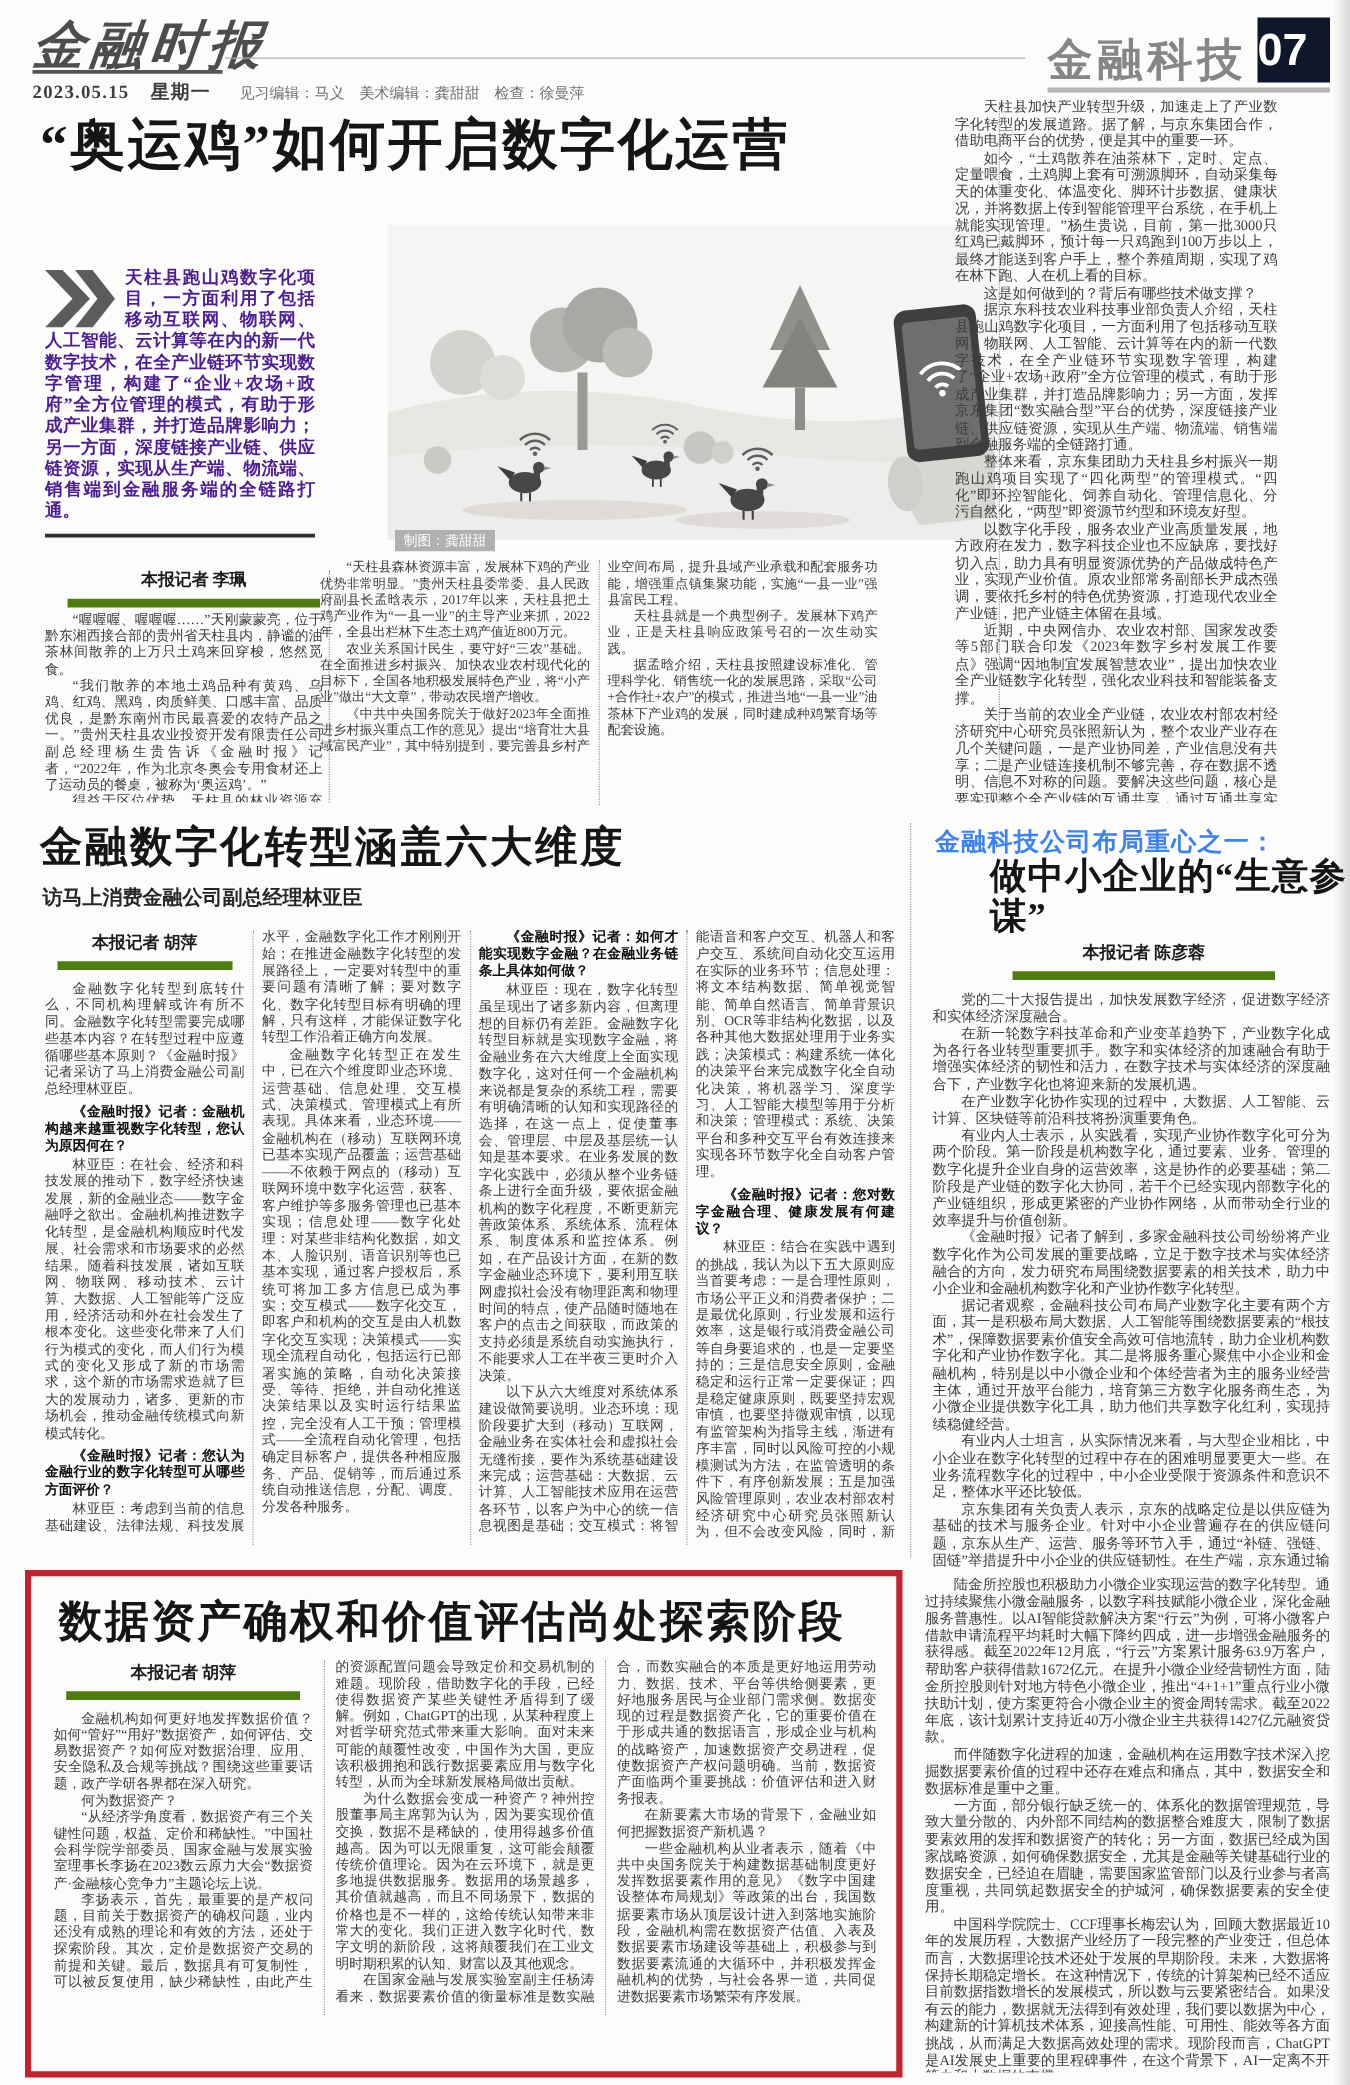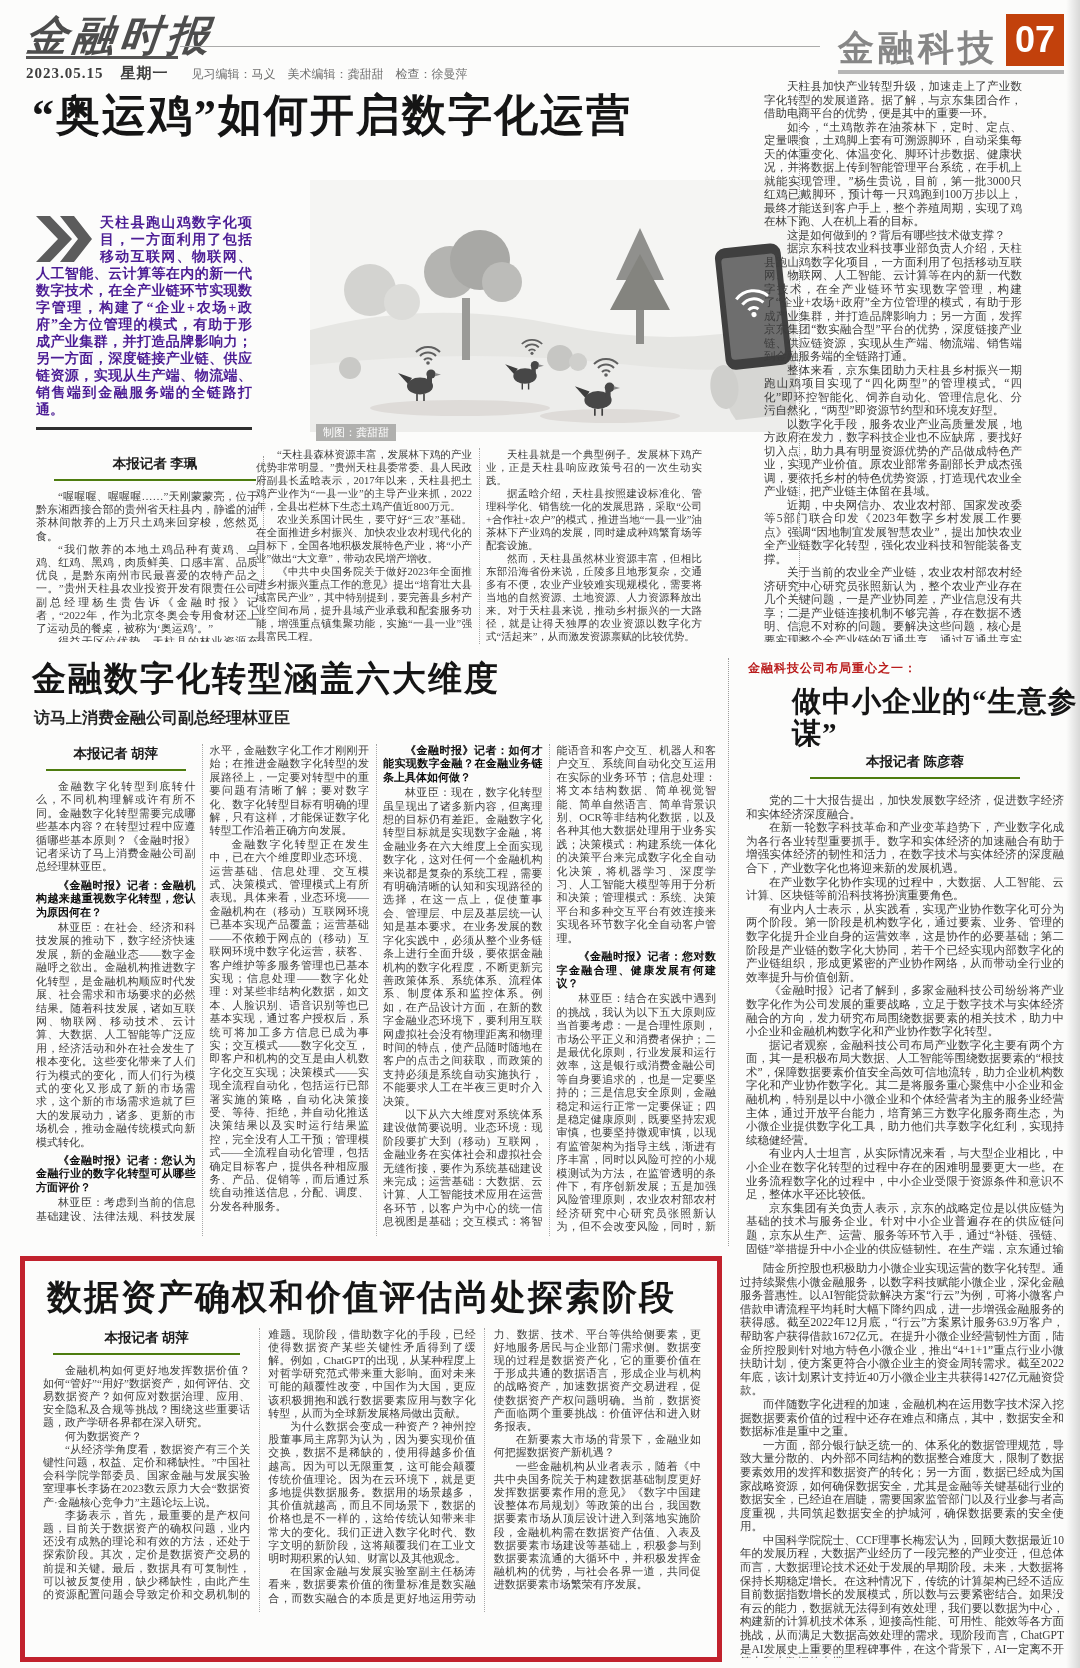--- a/index.html
+++ b/index.html
@@ -2,50 +2,50 @@
 <html><head>
 <meta charset="utf-8">
 <style>
   html,body{margin:0;padding:0;background:#e9e9e7;}
   #page{position:relative;width:1080px;height:1668px;background:#fcfcfb;overflow:hidden;
         font-family:"Liberation Serif","DejaVu Serif",serif;color:#3c3c3c;}
   .abs{position:absolute;}
   .para{margin:0;text-indent:2em;text-align:justify;}
   .q{font-weight:700;color:#0e0e0e;margin-top:5px;margin-bottom:2px;}
   .byline{font-weight:700;font-size:13.5px;line-height:16px;text-align:center;text-indent:0;
-          color:#1b1b1b;border-bottom:2px solid #4d7c0f;padding-bottom:7px;margin:2px 10px 9px 10px;
+          color:#1b1b1b;border-bottom:7px solid #4d7c0f;padding-bottom:7px;margin:2px 10px 9px 10px;
           break-inside:avoid;}
   .headline{font-weight:700;color:#151515;letter-spacing:1px;line-height:1.1;
             font-family:"Liberation Serif","DejaVu Serif",serif;}
   .dotted-v{border-left:1px dotted #9a9a9a;width:0;}
   .bodycols{column-gap:14px;column-rule:1px dotted #a5a5a5;overflow:hidden;}
   .plain{overflow:hidden;}
   
   #logo{font-size:42px;font-weight:700;font-style:italic;letter-spacing:5px;color:#4d4d4d;
         transform:skewX(-6deg);}
   #dateline{font-size:12px;color:#6f6f6f;}
   #dateline b{font-size:15px;color:#3d3d3d;letter-spacing:1px;}
   #section-title{font-size:36px;font-weight:700;color:#868686;letter-spacing:4px;}
-  #page-badge{width:58px;height:52px;background:#c2410c;color:#fff;font-size:36px;font-weight:700;
-        text-align:center;line-height:52px;font-family:"Liberation Sans","DejaVu Sans",sans-serif;}
+  #page-badge{width:58px;height:52px;background:#0f172a;color:#fff;font-size:36px;font-weight:700;
+        line-height:52px;font-family:"Liberation Sans","DejaVu Sans",sans-serif;}
   
   #a1-headline{font-size:44px;letter-spacing:2px;}
   #a1-intro{font-size:14px;line-height:17px;font-weight:700;color:#4c1d95;text-align:justify;}
   #a1-intro-rule{border-bottom:3px solid #2f2f2f;}
   #a1-col1{font-size:11px;line-height:13.2px;}
   #a1-col23{font-size:10.5px;line-height:13px;column-count:2;}
   #a1-right{font-size:11.5px;line-height:13.5px;}
   .caption-chip{background:#b0b0ae;color:#fff;font-size:11px;padding:1px 7px;
         font-family:"Liberation Sans","DejaVu Sans",sans-serif;}
   
   #a2-headline{font-size:34px;letter-spacing:2px;}
   #a2-subtitle{font-size:16px;font-weight:700;color:#262626;}
   #a2-body{font-size:11px;line-height:13.4px;column-count:4;}
   
-  #a3-kicker{font-size:12px;font-weight:700;color:#b91c1c;letter-spacing:1px;}
+  #a3-kicker{font-size:20px;font-weight:700;color:#3b82f6;letter-spacing:1px;}
   #a3-headline{font-size:29px;letter-spacing:1px;}
   #a3-upper,#a3-lower{font-size:11.5px;line-height:13.6px;}
   
   #a4-box{border:5px solid #c1222d;box-sizing:border-box;}
   #a4-headline{font-size:35px;letter-spacing:2px;}
   #a4-subtitle{font-size:16px;font-weight:700;color:#262626;}
   #a4-body{font-size:11px;line-height:13.2px;column-count:3;column-gap:18px;}
   #edge{background:linear-gradient(to right,rgba(0,0,0,0),rgba(0,0,0,0.14));}
 </style>
 </head>
@@ -152,21 +152,20 @@
     </div>
 
   <div class="abs dotted-v" style="left:263px;top:456px;height:186px;"></div>
 
   <div class="abs bodycols" id="a1-col23" style="left:256px;top:448px;width:446px;height:196px;">
       <p class="para p">“天柱县森林资源丰富，发展林下鸡的产业优势非常明显。”贵州天柱县委常委、县人民政府副县长孟晗表示，2017年以来，天柱县把土鸡产业作为“一县一业”的主导产业来抓，2022年，全县出栏林下生态土鸡产值近800万元。</p>
       <p class="para p">农业关系国计民生，要守好“三农”基础。在全面推进乡村振兴、加快农业农村现代化的目标下，全国各地积极发展特色产业，将“小产业”做出“大文章”，带动农民增产增收。</p>
       <p class="para p">《中共中央国务院关于做好2023年全面推进乡村振兴重点工作的意见》提出“培育壮大县域富民产业”，其中特别提到，要完善县乡村产业空间布局，提升县域产业承载和配套服务功能，增强重点镇集聚功能，实施“一县一业”强县富民工程。</p>
       <p class="para p">天柱县就是一个典型例子。发展林下鸡产业，正是天柱县响应政策号召的一次生动实践。</p>
       <p class="para p">据孟晗介绍，天柱县按照建设标准化、管理科学化、销售统一化的发展思路，采取“公司+合作社+农户”的模式，推进当地“一县一业”油茶林下产业鸡的发展，同时建成种鸡繁育场等配套设施。</p>
-      <p class="para p">然而，天柱县虽然林业资源丰富，但相比东部沿海省份来说，丘陵多且地形复杂，交通多有不便，农业产业较难实现规模化，需要将当地的自然资源、土地资源、人力资源释放出来。对于天柱县来说，推动乡村振兴的一大路径，就是让得天独厚的农业资源以数字化方式“活起来”，从而激发资源禀赋的比较优势。</p>
     </div>
 
   <div class="abs dotted-v" style="left:799px;top:82px;height:560px;"></div>
   <div class="abs plain" id="a1-right" style="left:764px;top:80px;width:258px;height:562px;">
       <p class="para p">天柱县加快产业转型升级，加速走上了产业数字化转型的发展道路。据了解，与京东集团合作，借助电商平台的优势，便是其中的重要一环。</p>
       <p class="para p">如今，“土鸡散养在油茶林下，定时、定点、定量喂食，土鸡脚上套有可溯源脚环，自动采集每天的体重变化、体温变化、脚环计步数据、健康状况，并将数据上传到智能管理平台系统，在手机上就能实现管理。”杨生贵说，目前，第一批3000只红鸡已戴脚环，预计每一只鸡跑到100万步以上，最终才能送到客户手上，整个养殖周期，实现了鸡在林下跑、人在机上看的目标。</p>
       <p class="para p">这是如何做到的？背后有哪些技术做支撑？</p>
       <p class="para p">据京东科技农业科技事业部负责人介绍，天柱县跑山鸡数字化项目，一方面利用了包括移动互联网、物联网、人工智能、云计算等在内的新一代数字技术，在全产业链环节实现数字管理，构建了“企业+农场+政府”全方位管理的模式，有助于形成产业集群，并打造品牌影响力；另一方面，发挥京东集团“数实融合型”平台的优势，深度链接产业链、供应链资源，实现从生产端、物流端、销售端到金融服务端的全链路打通。</p>
       <p class="para p">整体来看，京东集团助力天柱县乡村振兴一期跑山鸡项目实现了“四化两型”的管理模式。“四化”即环控智能化、饲养自动化、管理信息化、分污自然化，“两型”即资源节约型和环境友好型。</p>
       <p class="para p">以数字化手段，服务农业产业高质量发展，地方政府在发力，数字科技企业也不应缺席，要找好切入点，助力具有明显资源优势的产品做成特色产业，实现产业价值。原农业部常务副部长尹成杰强调，要依托乡村的特色优势资源，打造现代农业全产业链，把产业链主体留在县域。</p>

